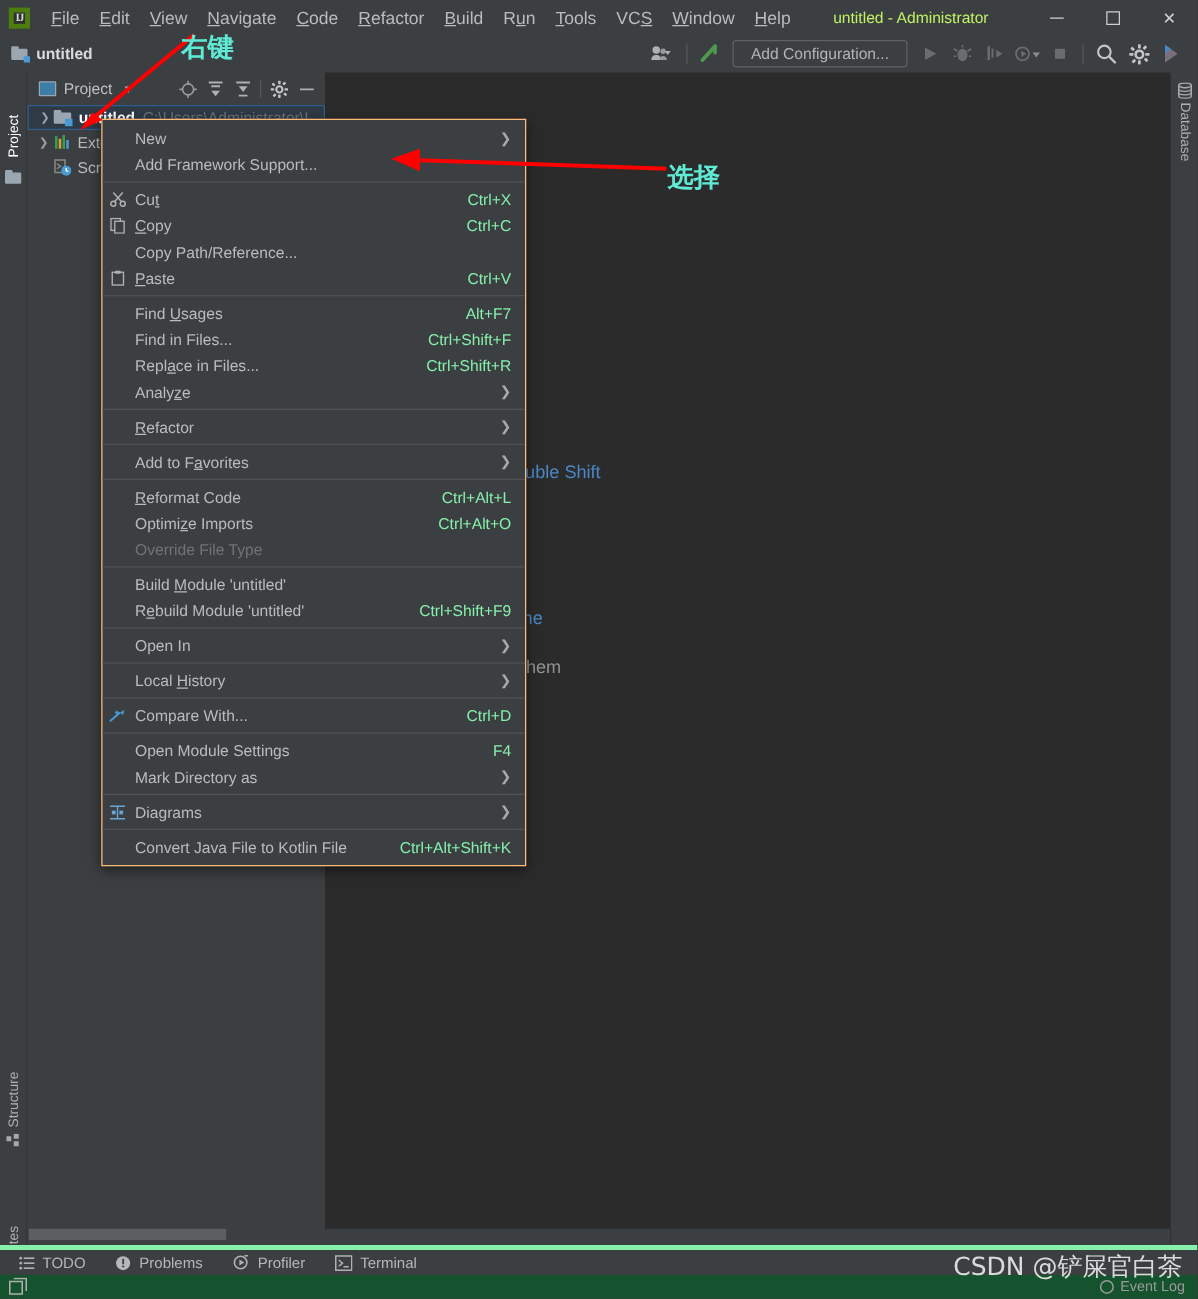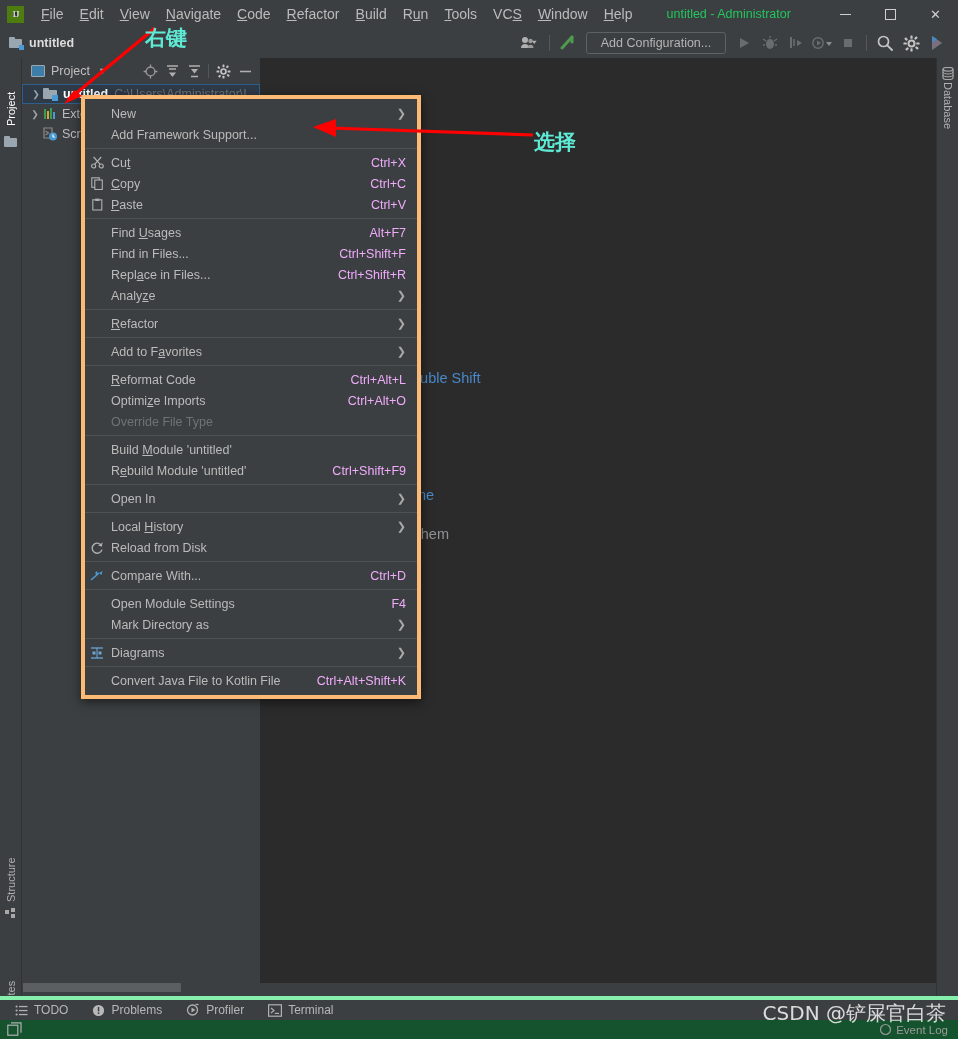--- a/index.html
+++ b/index.html
@@ -12,33 +12,33 @@
   }
   #app { position: relative; width: 958px; height: 1039px; background: #3c3f41; }
 
   
   .titlebar {
     position: absolute; left: 0; top: 0; width: 958px; height: 28px;
     background: #3c3f41; display: flex; align-items: center;
   }
   .ij-logo {
     width: 17px; height: 17px; margin-left: 7px; margin-right: 9px;
-    border: 6px solid #4d7c0f; background: #2d2f31;
+    border: 4px solid #4d7c0f; background: #2d2f31;
     display: flex; align-items: center; justify-content: center;
     font-size: 9px; color: #d8d8d8; font-weight: bold;
     font-family: "Liberation Serif", serif; letter-spacing: -1px;
   }
   .menubar { display: flex; align-items: center; height: 28px; }
   .menubar .mi {
     color: #bbbbbb; font-size: 14px; padding: 2px 8px;
     cursor: default; white-space: nowrap;
   }
   .menubar .mi u { text-decoration: underline; }
   .win-title {
-    margin-left: 26px; color: #22c55e; font-size: 12.5px; white-space: nowrap;
+    margin-left: 26px; color: #bef264; font-size: 12.5px; white-space: nowrap;
   }
   .win-btns {
     position: absolute; right: 0; top: 0; height: 28px; display: flex;
   }
   .win-btns .wb {
     width: 45px; height: 28px; display: flex; align-items: center; justify-content: center;
     color: #cfcfcf; font-size: 13px;
   }
   .wb .min-g { width: 11px; height: 1px; background: #cfcfcf; display:block; }
   .wb .max-g { width: 11px; height: 11px; border: 1px solid #cfcfcf; display:block; }
@@ -140,35 +140,35 @@
   .hints { position:absolute; left:6px; top:300px; width:660px; }
   .hint-row {
     height:39px; display:flex; align-items:center; color:#8f9194; font-size:14.5px;
     white-space:nowrap;
   }
   .hint-row .key { color:#4a88c7; margin-left:9px; }
 
   
   .ctxmenu {
     position:absolute; left:81px; top:95px; width:340px;
-    background:#3c3f41; border:4px solid #fdba74;
+    background:#3c3f41; border:1px solid #fdba74;
     box-shadow: 0 3px 10px rgba(0,0,0,0.55);
     padding: 4px 0 4px 0;
     z-index: 40;
   }
   .cm-item {
     height:21px; display:flex; align-items:center;
     color:#bbbbbb; font-size:12.5px; position:relative; white-space:nowrap;
   }
   .cm-item.disabled { color:#6f7376; }
   .cm-ic { width:24px; display:flex; align-items:center; justify-content:center; }
   .cm-label { padding-left:2px; }
   .cm-label u { text-decoration: underline; }
   .cm-accel {
-    margin-left:auto; padding-right:11px; color:#f0abfc; font-size:12.5px;
+    margin-left:auto; padding-right:11px; color:#86efac; font-size:12.5px;
   }
   .cm-arrow {
     margin-left:auto; padding-right:11px; color:#a9a9a9; font-size:11px;
   }
   .cm-sep { height:1px; background:#4f5254; margin:3px 0; }
 
   
   .bottombar {
     position:absolute; left:0; top:996px; width:958px; height:24px;
     background:#3c3f41; border-top:4px solid #86efac;
@@ -515,20 +515,24 @@
       <span class="cm-ic">
         <svg width="13" height="13" viewBox="0 0 13 13">
           <rect x="0.8" y="0.8" width="7.5" height="9.5" fill="none" stroke="#b0b0b0" stroke-width="1.1"></rect>
           <rect x="3.8" y="3" width="7.5" height="9.5" fill="#3c3f41" stroke="#b0b0b0" stroke-width="1.1"></rect>
         </svg>
       </span>
       <span class="cm-label"><u>C</u>opy</span>
       <span class="cm-accel">Ctrl+C</span>
     </div>
     <div class="cm-item">
+      <span class="cm-ic"></span>
+      <span class="cm-label">Copy Path/Reference...</span>
+    </div>
+    <div class="cm-item">
       <span class="cm-ic">
         <svg width="13" height="13" viewBox="0 0 13 13">
           <rect x="1.8" y="1.8" width="9" height="10.2" fill="none" stroke="#b0b0b0" stroke-width="1.1"></rect>
           <rect x="4.2" y="0.6" width="4.2" height="2.4" fill="#b0b0b0"></rect>
         </svg>
       </span>
       <span class="cm-label"><u>P</u>aste</span>
       <span class="cm-accel">Ctrl+V</span>
     </div>
 
@@ -607,29 +611,20 @@
       <span class="cm-label">Open In</span>
       <span class="cm-arrow">❯</span>
     </div>
 
     <div class="cm-sep"></div>
 
     <div class="cm-item">
       <span class="cm-ic"></span>
       <span class="cm-label">Local <u>H</u>istory</span>
       <span class="cm-arrow">❯</span>
-    </div>
-    <div class="cm-item">
-      <span class="cm-ic">
-        <svg width="14" height="14" viewBox="0 0 14 14">
-          <path d="M11.8 5.2 A5 5 0 1 0 12 8.6" fill="none" stroke="#b0b0b0" stroke-width="1.4"></path>
-          <path d="M12.6 1.6 L11.6 5.6 L8 4.4 Z" fill="#b0b0b0"></path>
-        </svg>
-      </span>
-      <span class="cm-label">Reload from Disk</span>
     </div>
 
     <div class="cm-sep"></div>
 
     <div class="cm-item">
       <span class="cm-ic">
         <svg width="14" height="14" viewBox="0 0 14 14">
           <path d="M1 11 L9 4" stroke="#4a9bd5" stroke-width="1.6"></path>
           <path d="M9 4 L12.6 2 L11.4 6 Z" fill="#4a9bd5"></path>
           <path d="M6.5 2.5 L6.5 6 M5 4 L8 4" stroke="#4a9bd5" stroke-width="1.1"></path>

